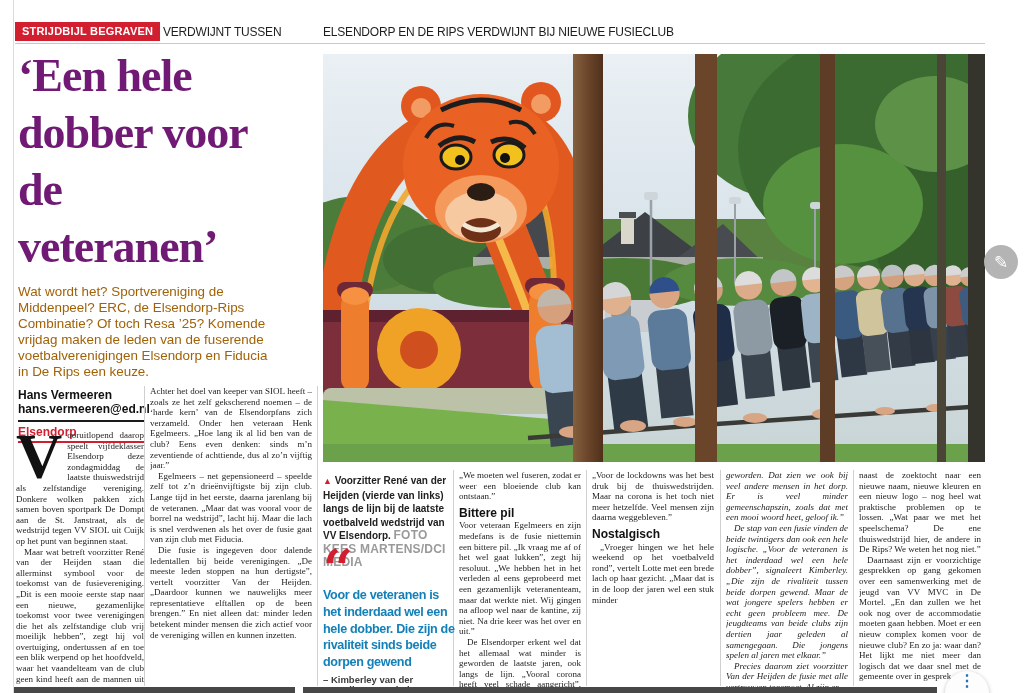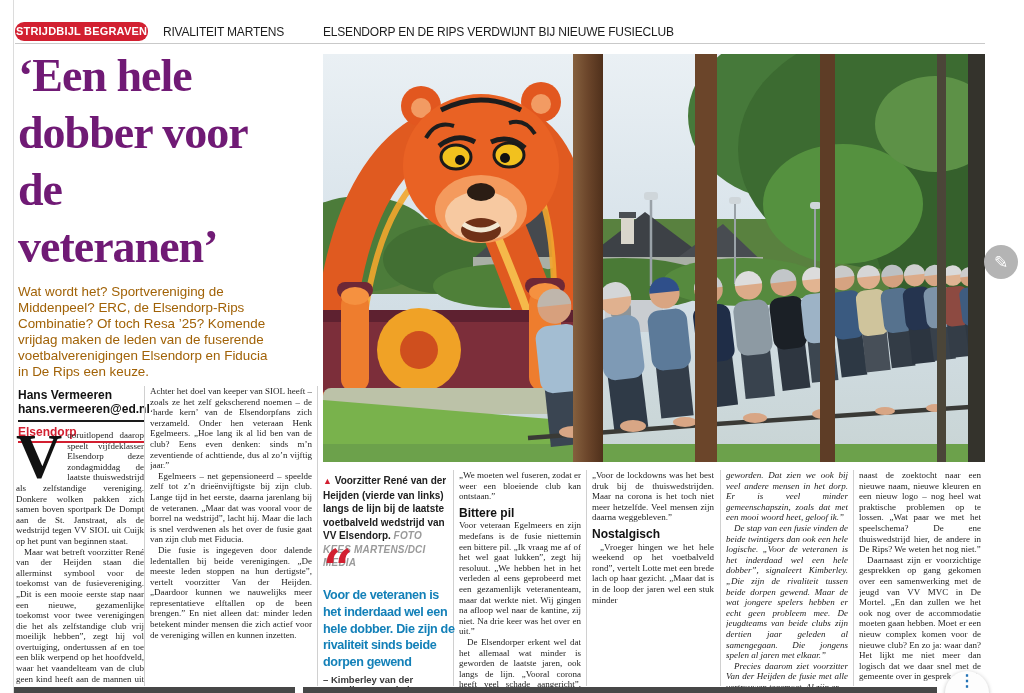--- a/index.html
+++ b/index.html
@@ -1,21 +1,21 @@
 <!DOCTYPE html>
 <html><head>
 <meta charset="utf-8">
 <style>
   html,body{margin:0;padding:0;background:#ffffff;}
   #page{position:relative;width:1024px;height:693px;background:#fff;overflow:hidden;
         font-family:"Liberation Sans",sans-serif;color:#1c1c1c;}
   .abs{position:absolute;}
   
-  #kicker-badge{left:15px;top:22px;height:19px;padding:0 1px;background:#d21f30;color:#fff;
-    font-size:11px;line-height:19px;font-weight:bold;letter-spacing:.2px;border-radius:9px;}
+  #kicker-badge{left:15px;top:22px;height:19px;padding:0 7px;background:#d21f30;color:#fff;
+    font-size:11px;line-height:19px;font-weight:bold;letter-spacing:.2px;}
   .kicker-text{top:25px;font-size:12px;letter-spacing:-.2px;color:#1d1d1d;white-space:nowrap;}
   #kicker-1{left:163px;} #kicker-2{left:323px;}
   #header-rule{left:15px;top:43px;width:970px;height:1px;background:#c9c9c9;}
   #left-edge{left:13px;top:0;width:1px;height:693px;background:#dcdcdc;}
   
   #headline{left:18px;top:47px;width:250px;font-family:"Liberation Serif",serif;font-weight:bold;
     font-size:46px;line-height:57px;letter-spacing:-1px;color:#701a75;}
   #standfirst{left:18px;top:284px;width:255px;font-size:13.4px;line-height:16px;color:#a16207;}
   #byline{left:18px;top:388px;width:126px;}
   .byline-name{font-size:12px;line-height:14px;font-weight:bold;color:#111;}
@@ -36,21 +36,21 @@
   #col3{left:459px;top:470px;width:122px;height:217px;}
   #col4{left:592px;top:470px;width:122px;height:217px;}
   #col5{left:726px;top:470px;width:122px;height:217px;font-style:italic;}
   #col6{left:859px;top:470px;width:122px;height:217px;}
   .vline{width:1px;background:#d0d0d0;}
   
   #photo{left:323px;top:54px;width:662px;height:408px;overflow:hidden;background:#dfe7ec;}
   
   #caption{left:323px;top:474px;width:124px;font-size:10px;line-height:13.5px;font-weight:bold;color:#202020;}
   .cap-marker{color:#d21f30;font-size:9px;}
-  .credit{font-weight:bold;font-size:10px;color:#9a9a9a;letter-spacing:.2px;font-style:italic;}
+  .credit{font-weight:bold;font-size:12px;color:#9a9a9a;letter-spacing:.2px;}
   
   #pullquote{left:323px;top:552px;width:132px;}
   .pq-mark{font-family:"DejaVu Serif",serif;font-weight:bold;font-size:52px;line-height:34px;
     color:#d21f30;height:32px;}
   .pq-text{font-size:12.6px;line-height:16.8px;font-weight:bold;color:#1380b8;letter-spacing:-.35px;margin-top:3px;}
   .pq-attr{margin-top:4px;font-size:9.5px;line-height:10.5px;font-weight:bold;color:#3c3c3c;
     padding-left:10px;text-indent:-10px;}
   
   .bottom-bar{top:687px;height:6px;background:#474747;}
   
@@ -60,21 +60,21 @@
   #more-btn{left:945px;top:671px;width:44px;height:44px;border-radius:50%;background:#fdfdfd;
     box-shadow:0 1px 4px rgba(0,0,0,.25);display:flex;align-items:flex-start;justify-content:center;cursor:pointer;}
   #more-btn span{color:#2272b5;font-size:16px;font-weight:bold;line-height:20px;}
 </style>
 </head>
 <body>
 
 <div id="page">
 
   <div class="abs" id="kicker-badge">STRIJDBIJL BEGRAVEN</div>
-  <div class="abs kicker-text" id="kicker-1">RIVALITEIT MARTENS</div>
+  <div class="abs kicker-text" id="kicker-1">VERDWIJNT TUSSEN</div>
   <div class="abs kicker-text" id="kicker-2">ELSENDORP EN DE RIPS VERDWIJNT BIJ NIEUWE FUSIECLUB</div>
   <div class="abs" id="header-rule"></div>
   <div class="abs" id="left-edge"></div>
 
   <h1 class="abs" id="headline" style="margin:0;">‘Een hele dobber voor de veteranen’</h1>
   <div class="abs" id="standfirst">Wat wordt het? Sportvereniging de Middenpeel? ERC, de Elsendorp-Rips Combinatie? Of toch Resa ’25? Komende vrijdag maken de leden van de fuserende voetbalverenigingen Elsendorp en Fiducia in De Rips een keuze.</div>
 
   <div class="abs" id="byline">
     <div class="byline-name">Hans Vermeeren</div>
     <div class="byline-name">hans.vermeeren@ed.nl</div>

